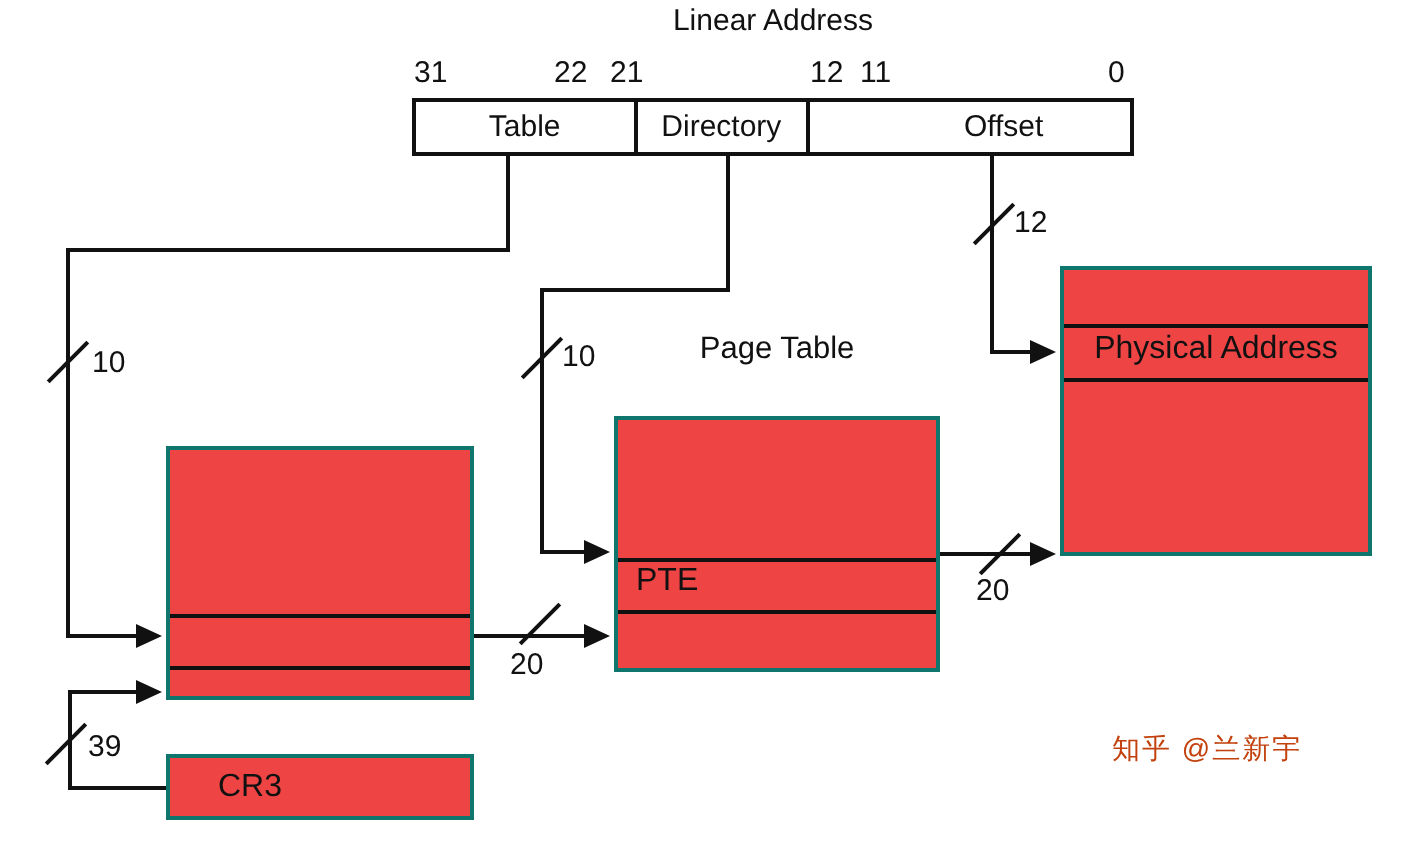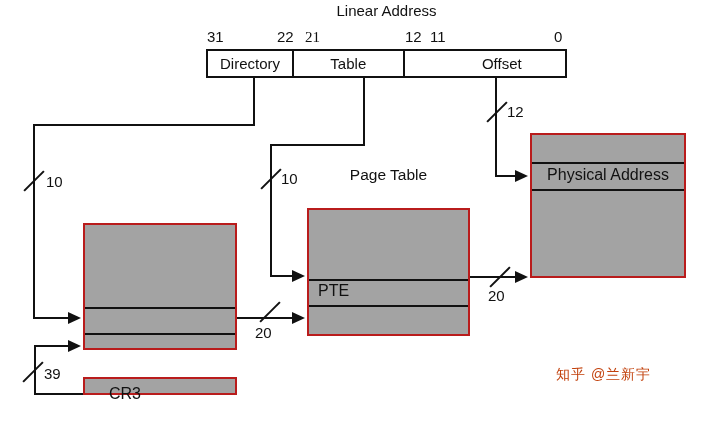--- a/index.html
+++ b/index.html
@@ -2,21 +2,21 @@
 <html><head>
 <meta charset="utf-8">
 <style>
   html,body{margin:0;padding:0;background:#ffffff;}
   #canvas{
     position:relative;width:706px;height:423px;background:#ffffff;
     font-family:"Liberation Sans",sans-serif;color:#111;overflow:hidden;
   }
   .lbl{position:absolute;font-size:15px;line-height:18px;white-space:nowrap;}
   .boxlbl{position:absolute;font-size:15.5px;text-align:center;white-space:nowrap;}
-  .box{position:absolute;border:2px solid #b91c1c;box-sizing:border-box;background:#a3a3a3;}
+  .box{position:absolute;border:2px solid #0f766e;box-sizing:border-box;background:#ef4444;}
   .hline{position:absolute;height:2px;background:#111;}
   .vline{position:absolute;width:2px;background:#111;}
   .divider{position:absolute;left:0;width:100%;height:2px;background:#111;}
   .arrow{position:absolute;width:0;height:0;border-top:6px solid transparent;
          border-bottom:6px solid transparent;border-left:13px solid #111;}
   .slash{position:absolute;width:28px;height:2px;background:#111;transform:rotate(-45deg);}
   .entry{position:absolute;font-size:16px;white-space:nowrap;}
   .la-box{position:absolute;left:206px;top:49px;width:361px;height:29px;
           border:2px solid #111;box-sizing:border-box;display:flex;}
   .la-cell{display:flex;align-items:center;justify-content:center;
@@ -27,28 +27,28 @@
 </style>
 </head>
 <body>
 
 <div id="canvas">
 
   <div class="lbl" style="left:206px;top:2px;width:361px;text-align:center;">Linear Address</div>
 
   <div class="lbl" style="left:207px;top:28px;">31</div>
   <div class="lbl" style="left:277px;top:28px;">22</div>
-  <div class="lbl" style="left:305px;top:28px;font-family:Liberation Serif, serif;">21</div>
+  <div class="lbl" style="left:305px;top:28px;">21</div>
   <div class="lbl" style="left:405px;top:28px;">12</div>
   <div class="lbl" style="left:430px;top:28px;">11</div>
   <div class="lbl" style="left:554px;top:28px;">0</div>
 
   <div class="la-box">
+    <div class="la-cell" style="flex:123 0 0;">Table</div>
     <div class="la-cell" style="flex:95 0 0;">Directory</div>
-    <div class="la-cell" style="flex:123 0 0;">Table</div>
     <div class="la-cell" style="flex:143 0 0;padding-left:34px;">Offset</div>
   </div>
 
   <div class="vline" style="left:253px;top:78px;height:48px;"></div>
   <div class="hline" style="left:33px;top:124px;width:222px;"></div>
   <div class="vline" style="left:33px;top:124px;height:195px;"></div>
   <div class="hline" style="left:33px;top:317px;width:40px;"></div>
   <div class="arrow" style="left:68px;top:312px;"></div>
   <div class="slash" style="left:20px;top:180px;"></div>
   <div class="lbl" style="left:46px;top:173px;">10</div>
@@ -88,21 +88,21 @@
   <div class="arrow" style="left:515px;top:271px;"></div>
   <div class="slash" style="left:486px;top:276px;"></div>
   <div class="lbl" style="left:488px;top:287px;">20</div>
 
   <div class="box" style="left:530px;top:133px;width:156px;height:145px;">
     <div class="divider" style="top:27px;"></div>
     <div class="divider" style="top:54px;"></div>
     <div class="entry" style="left:0;top:31px;width:152px;text-align:center;">Physical Address</div>
   </div>
 
-  <div class="box" style="left:83px;top:377px;width:154px;height:18px;">
+  <div class="box" style="left:83px;top:377px;width:154px;height:33px;">
     <div class="entry" style="left:24px;top:6px;">CR3</div>
   </div>
   <div class="hline" style="left:34px;top:393px;width:49px;"></div>
   <div class="vline" style="left:34px;top:345px;height:50px;"></div>
   <div class="hline" style="left:34px;top:345px;width:36px;"></div>
   <div class="arrow" style="left:68px;top:340px;"></div>
   <div class="slash" style="left:19px;top:371px;"></div>
   <div class="lbl" style="left:44px;top:365px;">39</div>
 
   <div id="watermark">知乎 @兰新宇</div>

